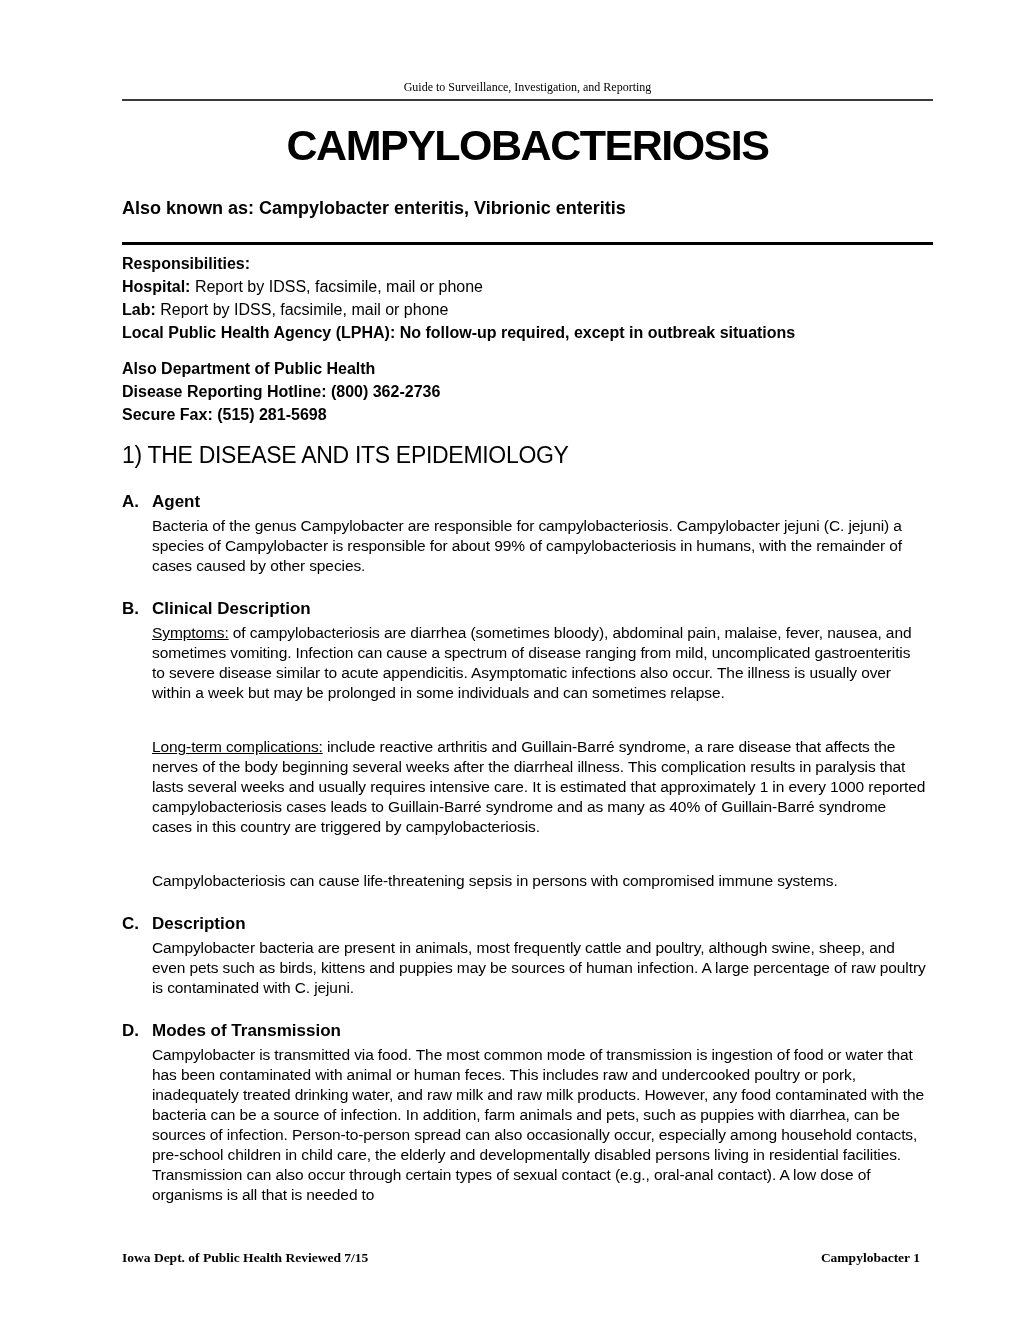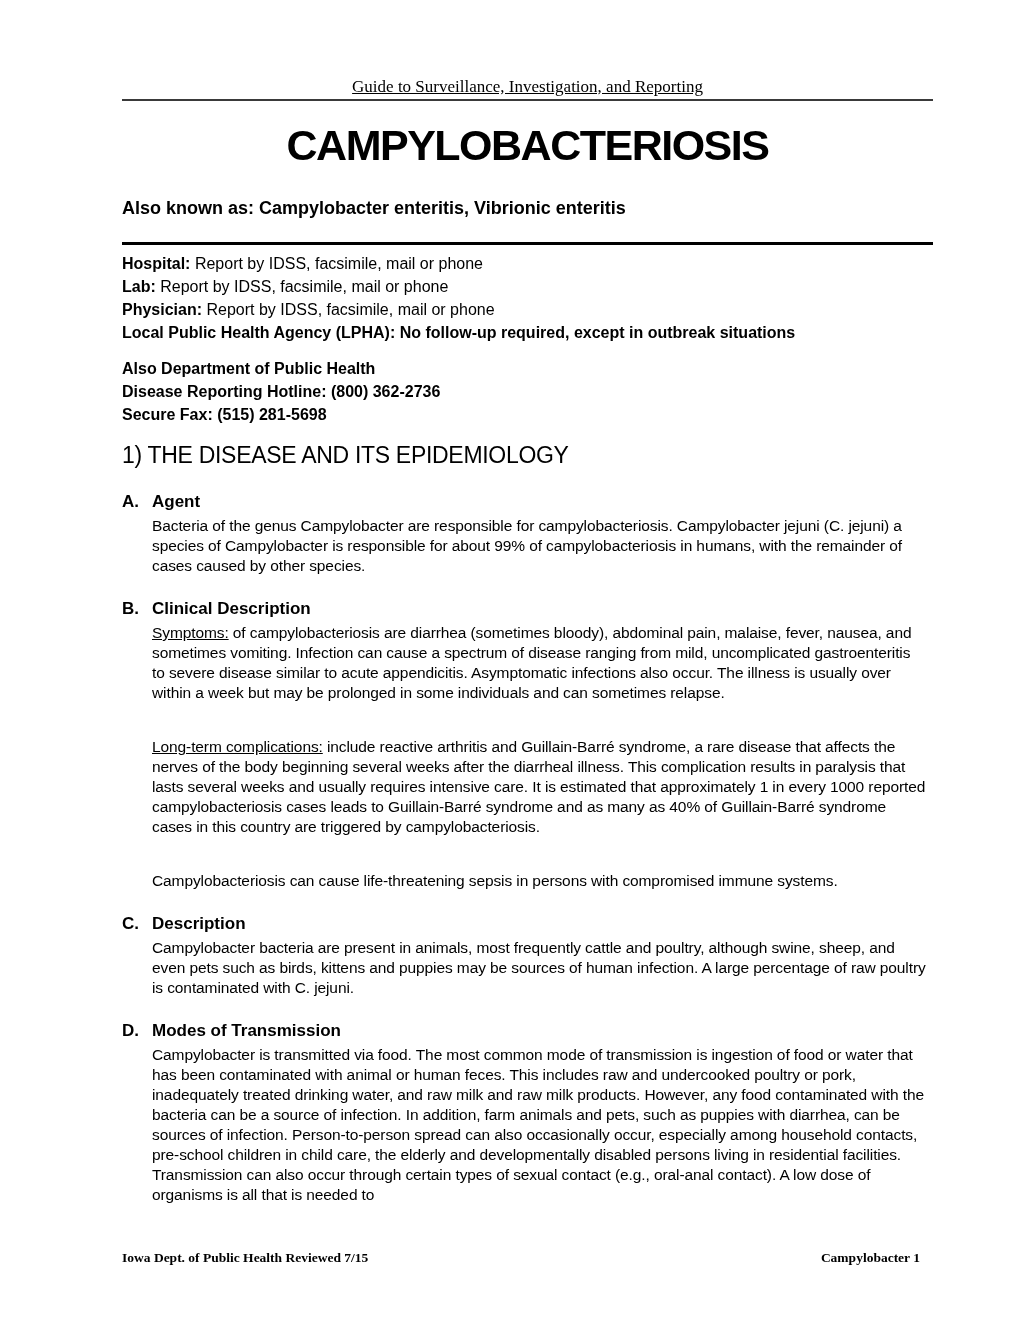--- a/index.html
+++ b/index.html
@@ -10,23 +10,22 @@
     color:#000;
     font-family:"Liberation Sans","DejaVu Sans",sans-serif;
   }
   .page { position:absolute; inset:0; padding:0 87px 0 122px; }
 
   
   .doc-header {
     padding-top:78px; padding-bottom:3px;
     text-align:center;
     font-family:"Liberation Serif","DejaVu Serif",serif;
-    font-size:17px; line-height:18px;
+    font-size:12px; line-height:18px;
     border-bottom:2px solid #3a3a3a;
-    text-decoration:underline;
   }
 
   
   .doc-title {
     margin-top:21px;
     text-align:center;
     font-size:43px; line-height:46px;
     font-weight:bold; letter-spacing:-1.5px;
   }
 
@@ -80,23 +79,23 @@
     <span>Guide to Surveillance, Investigation, and Reporting</span>
   </div>
 
   <h1 class="doc-title">CAMPYLOBACTERIOSIS</h1>
 
   <div class="aka"><span>Also known as: </span><span class="run-i">Campylobacter</span><span> enteritis, Vibrionic enteritis</span></div>
 
   <div class="divider"></div>
 
   <div class="resp">
+    <div class="resp-heading">Responsibilities:</div>
     <div><span class="run-b">Hospital:</span><span> Report by IDSS, facsimile, mail or phone</span></div>
     <div><span class="run-b">Lab:</span><span> Report by IDSS, facsimile, mail or phone</span></div>
-    <div><span class="run-b">Physician:</span><span> Report by IDSS, facsimile, mail or phone</span></div>
     <div><span class="run-b">Local Public Health Agency (LPHA): No follow-up required, except in outbreak situations</span></div>
   </div>
 
   <div class="contact">
     <div>Also Department of Public Health</div>
     <div>Disease Reporting Hotline: (800) 362-2736</div>
     <div>Secure Fax: (515) 281-5698</div>
   </div>
 
   <div class="section-heading">1) THE DISEASE AND ITS EPIDEMIOLOGY</div>

